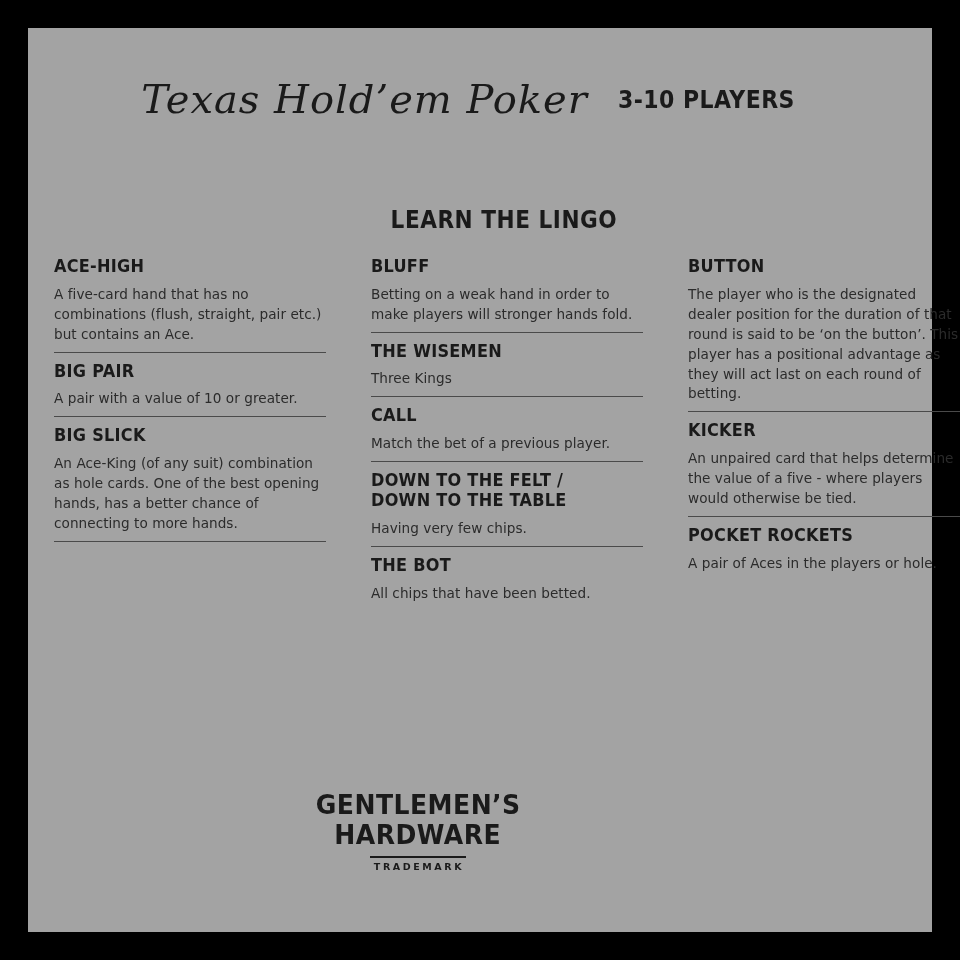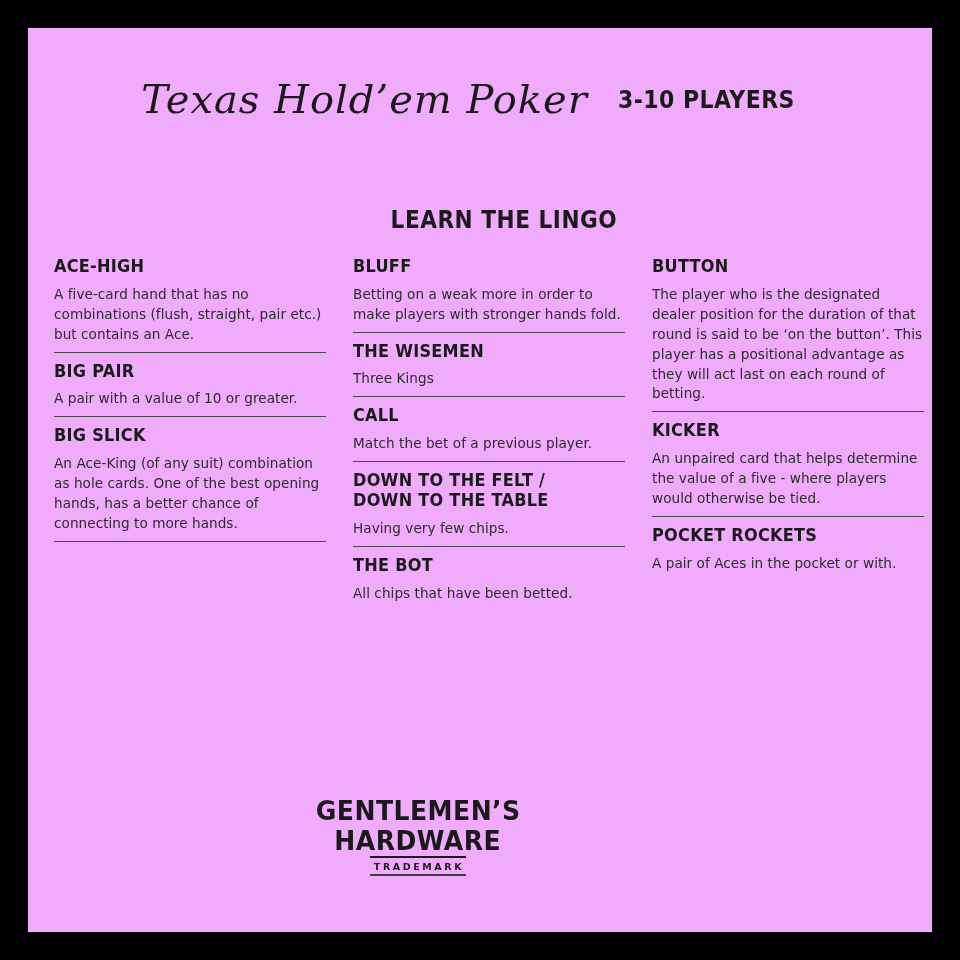--- a/index.html
+++ b/index.html
@@ -12,21 +12,21 @@
     height: 960px;
     overflow: hidden;
     font-family: "Liberation Sans", sans-serif;
   }
   #page {
     position: absolute;
     left: 28px;
     top: 28px;
     width: 904px;
     height: 904px;
-    background: #f0abfc;
+    background: #a3a3a3;
     box-sizing: border-box;
   }
   
   .header {
     position: absolute;
     left: 0;
     top: 48px;
     width: 904px;
     text-align: center;
     white-space: nowrap;
@@ -69,21 +69,21 @@
     transform: scaleX(0.9);
   }
   
   .columns {
     position: absolute;
     left: 0;
     top: 228px;
     width: 733px;
     display: flex;
     justify-content: flex-start;
-    gap: 27px;
+    gap: 45px;
     padding: 0 26px;
     box-sizing: border-box;
   }
   .column {
     width: 272px;
     flex: 0 0 272px;
   }
   .entry {
     padding-bottom: 7px;
     margin-bottom: 8px;
@@ -128,29 +128,29 @@
     font-size: 27px;
     letter-spacing: 0.5px;
     color: #1a1a1a;
     line-height: 1.12;
   }
   .brand-line span {
     display: inline-block;
     transform: scaleX(0.93);
   }
   .trademark {
-    margin-top: 0;
+    margin-top: 6px;
     display: inline-block;
     font-family: "DejaVu Sans", sans-serif;
     font-weight: bold;
     font-size: 9.5px;
     letter-spacing: 2.6px;
     color: #1a1a1a;
     border-top: 2px solid #1a1a1a;
-    border-bottom: 2px solid #404040;
+    border-bottom: 2px solid #a3a3a3;
     padding: 3px 2px 2px 4px;
   }
 </style>
 </head>
 <body>
 
 <div id="page">
 
   <div class="header">
     <span class="title-script">Texas Hold’em Poker</span><span class="title-players">3-10 PLAYERS</span>
@@ -175,21 +175,21 @@
         <div class="term"><span>BIG SLICK</span></div>
         <div class="def">An Ace-King (of any suit) combination as hole cards. One of the best opening hands, has a better chance of connecting to more hands.</div>
       </div>
       <div class="entry last">
       </div>
     </div>
 
     <div class="column">
       <div class="entry">
         <div class="term"><span>BLUFF</span></div>
-        <div class="def">Betting on a weak more in order to make players with stronger hands fold.</div>
+        <div class="def">Betting on a weak hand in order to make players will stronger hands fold.</div>
       </div>
       <div class="entry">
         <div class="term"><span>THE WISEMEN</span></div>
         <div class="def">Three Kings</div>
       </div>
       <div class="entry">
         <div class="term"><span>CALL</span></div>
         <div class="def">Match the bet of a previous player.</div>
       </div>
       <div class="entry">
@@ -206,21 +206,21 @@
       <div class="entry">
         <div class="term"><span>BUTTON</span></div>
         <div class="def">The player who is the designated dealer position for the duration of that round is said to be ‘on the button’. This player has a positional advantage as they will act last on each round of betting.</div>
       </div>
       <div class="entry">
         <div class="term"><span>KICKER</span></div>
         <div class="def">An unpaired card that helps determine the value of a five - where players would otherwise be tied.</div>
       </div>
       <div class="entry last">
         <div class="term"><span>POCKET ROCKETS</span></div>
-        <div class="def">A pair of Aces in the pocket or with.</div>
+        <div class="def">A pair of Aces in the players or hole.</div>
       </div>
     </div>
 
   </div>
 
   <div class="footer">
     <div class="brand-line"><span>GENTLEMEN’S</span></div>
     <div class="brand-line"><span>HARDWARE</span></div>
     <div class="trademark">TRADEMARK</div>
   </div>

